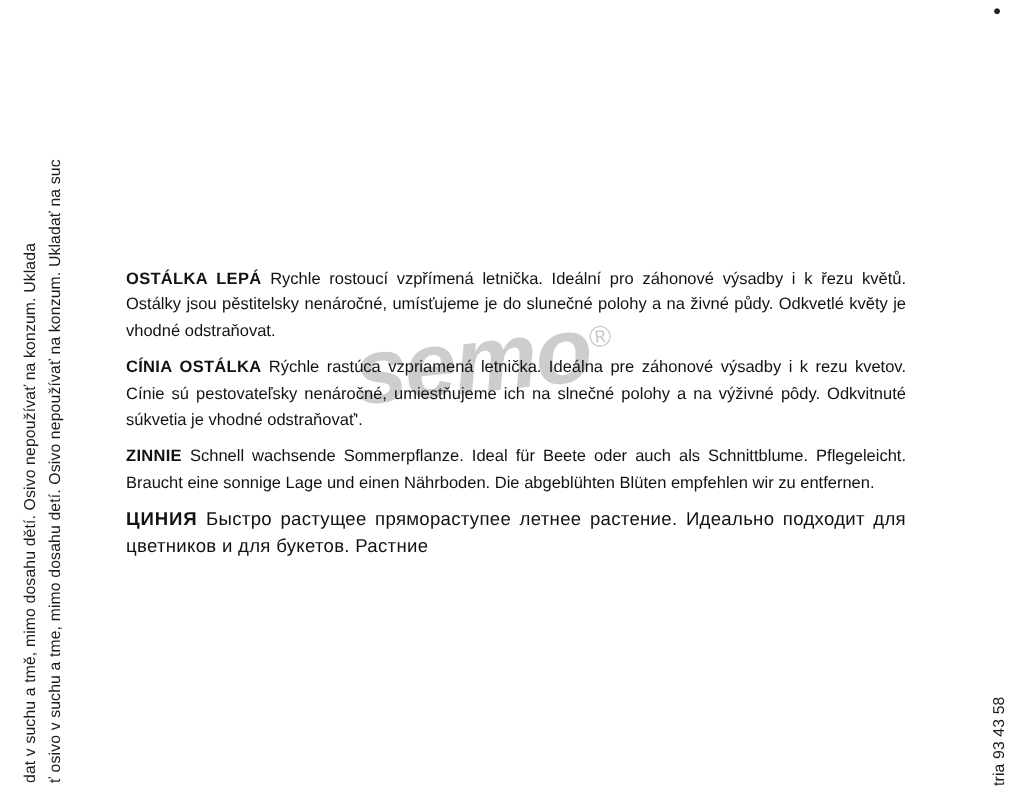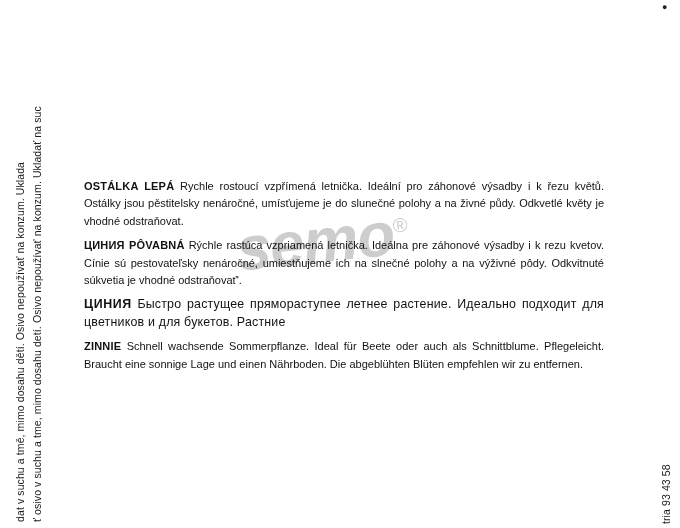--- a/index.html
+++ b/index.html
@@ -124,26 +124,26 @@
 
   <div class="watermark"><span>semo</span><span class="reg">®</span></div>
 
   <div class="content">
 
     <div class="entry">
       <p><span class="lang">OSTÁLKA LEPÁ</span> <span>Rychle rostoucí vzpřímená letnička. Ideální pro záhonové výsadby i k řezu květů. Ostálky jsou pěstitelsky nenáročné, umísťujeme je do slunečné polohy a na živné půdy. Odkvetlé květy je vhodné odstraňovat.</span></p>
     </div>
 
     <div class="entry">
-      <p><span class="lang">ЦИНИЯ PÔVABNÁ</span> <span>Rýchle rastúca vzpriamená letnička. Ideálna pre záhonové výsadby i k rezu kvetov. Cínie sú pestovateľsky nenáročné, umiestňujeme ich na slnečné polohy a na výživné pôdy. Odkvitnuté súkvetia je vhodné odstraňovať'.</span></p>
+      <p><span class="lang">CÍNIA OSTÁLKA</span> <span>Rýchle rastúca vzpriamená letnička. Ideálna pre záhonové výsadby i k rezu kvetov. Cínie sú pestovateľsky nenáročné, umiestňujeme ich na slnečné polohy a na výživné pôdy. Odkvitnuté súkvetia je vhodné odstraňovať'.</span></p>
     </div>
 
 
+    <div class="entry">
+      <p><span class="lang">ZINNIE</span> <span>Schnell wachsende Sommerpflanze. Ideal für Beete oder auch als Schnittblume. Pflegeleicht. Braucht eine sonnige Lage und einen Nährboden. Die abgeblühten Blüten empfehlen wir zu entfernen.</span></p>
+    </div>
+
     <div class="entry cyr">
       <p><span class="lang">ЦИНИЯ</span> <span>Быстро растущее прямораступее летнее растение. Идеально подходит для цветников и для букетов. Растние</span></p>
-    </div>
-
-    <div class="entry">
-      <p><span class="lang">ZINNIE</span> <span>Schnell wachsende Sommerpflanze. Ideal für Beete oder auch als Schnittblume. Pflegeleicht. Braucht eine sonnige Lage und einen Nährboden. Die abgeblühten Blüten empfehlen wir zu entfernen.</span></p>
     </div>
 
   </div>
 </div>
 
 </body></html>

